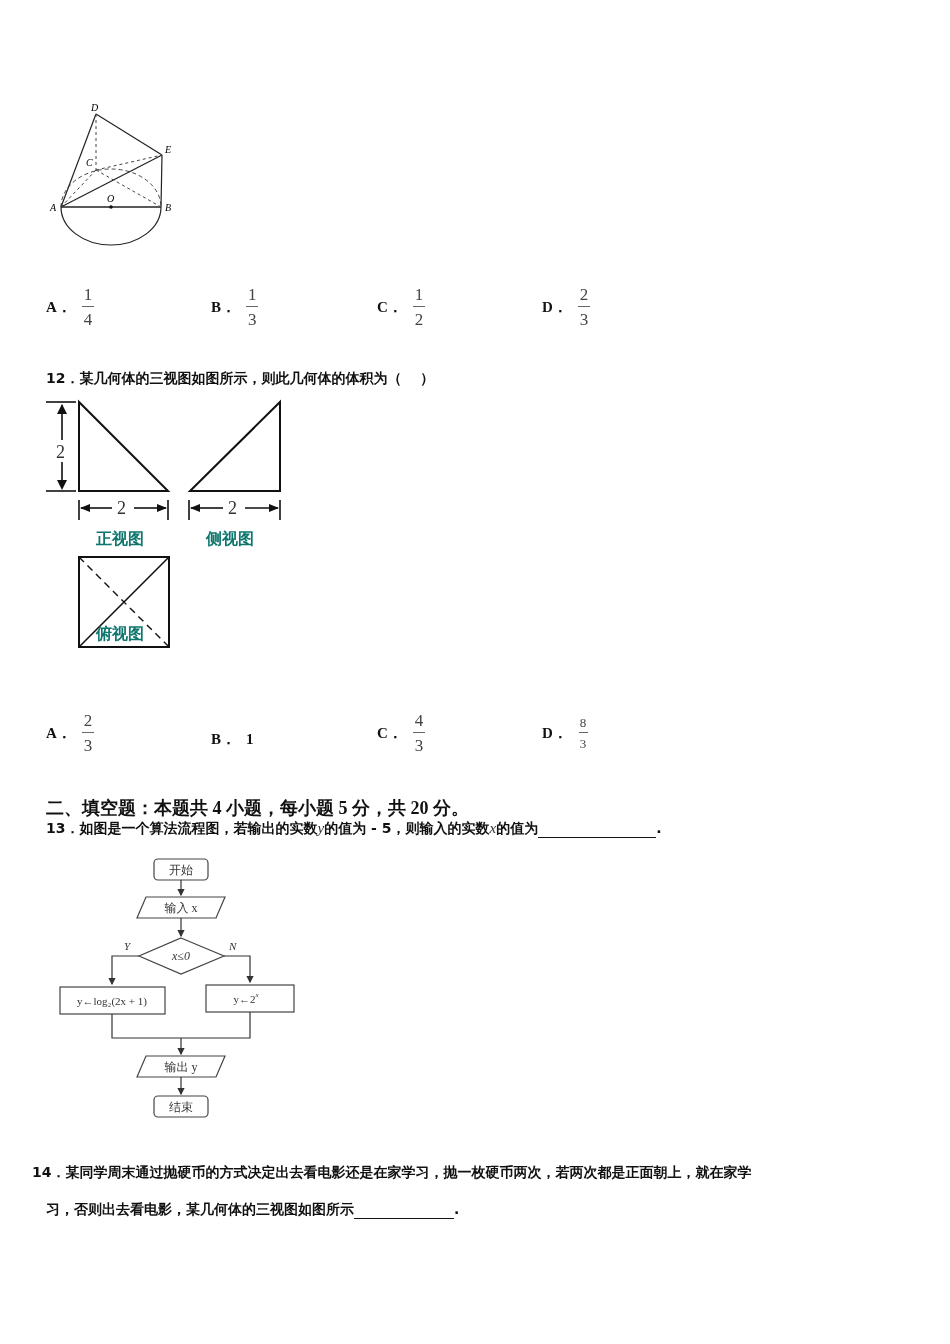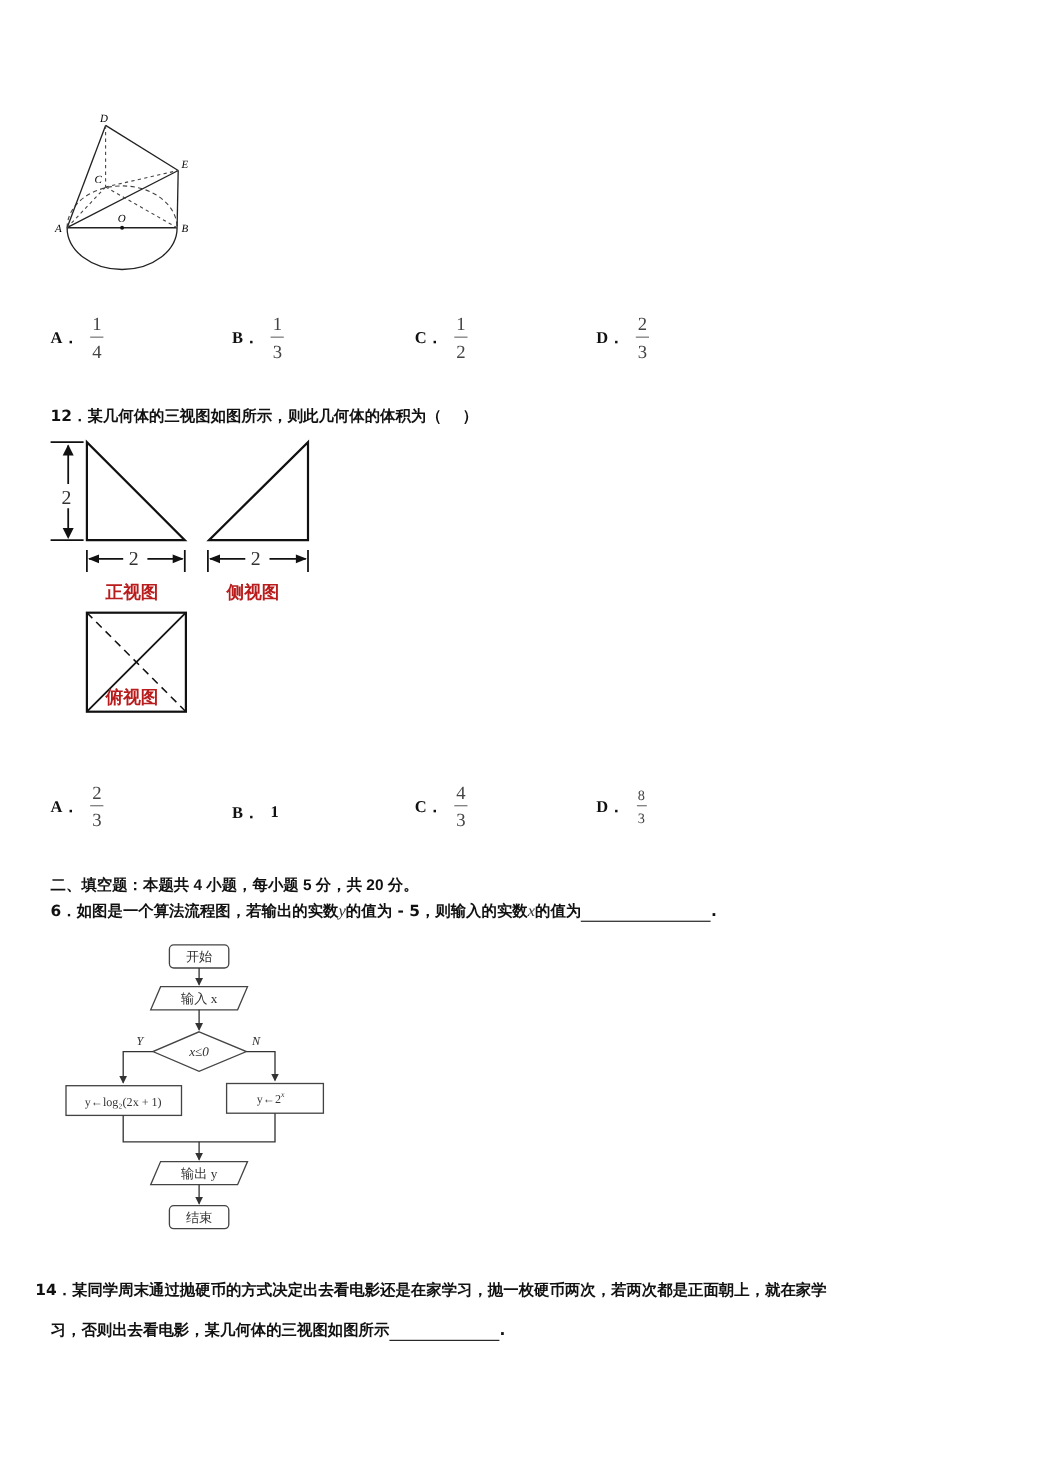--- a/index.html
+++ b/index.html
@@ -11,22 +11,22 @@
   .opt-label { font-family:"Liberation Serif", "DejaVu Serif", serif; font-weight:bold; font-size:15px; margin-right:10px; }
   .frac { display:inline-flex; flex-direction:column; align-items:center; font-family:"Liberation Serif", "DejaVu Serif", serif; font-size:17px; color:#444; line-height:1; }
   .frac .num { padding:0 2px 3px 2px; }
   .frac .bar { width:12px; border-top:1px solid #666; }
   .frac .den { padding-top:4px; }
   .frac.small { font-size:13px; }
   .frac.small .bar { width:9px; }
   .plain { font-family:"Liberation Serif", "DejaVu Serif", serif; font-weight:bold; font-size:15px; }
   .blank { display:inline-block; border-bottom:1px solid #111; vertical-align:bottom; }
   .var { font-family:"Liberation Serif", "DejaVu Serif", serif; font-style:italic; font-weight:normal; color:#333; font-size:15px; }
-  .section-title { font-family:Liberation Sans, sans-serif; font-size:14px; font-weight:bold; }
-  .caption { font-family:Liberation Serif, serif; font-size:16px; font-weight:bold; color:#b91c1c; }
+  .section-title { font-family:Liberation Serif, serif; font-size:18px; font-weight:bold; }
+  .caption { font-family:Liberation Serif, serif; font-size:16px; font-weight:bold; color:#0f766e; }
   svg text { font-family:"Liberation Serif", "DejaVu Serif", serif; }
 </style>
 </head>
 <body>
 
 <svg class="abs" style="left:40px;top:95px" width="160" height="155" viewBox="40 95 160 155">
 
   <path d="M61 207 A50 38 0 0 0 161 207" fill="none" stroke="#222" stroke-width="1.2"></path>
 
   <path d="M61 207 A50 38 0 0 1 161 207" fill="none" stroke="#444" stroke-width="1" stroke-dasharray="4,3"></path>
@@ -151,21 +151,21 @@
   <span class="frac small">
       <span class="num">8</span>
       <span class="bar"></span>
       <span class="den">3</span>
     </span>
 </div>
 
 <div class="abs section-title" style="left:46px;top:796px">二、填空题：本题共 4 小题，每小题 5 分，共 20 分。</div>
 
 <div class="abs q" style="left:46px;top:820px">
-  <span>6．如图是一个算法流程图，若输出的实数</span><span class="var">y</span><span>的值为 - 5，则输入的实数</span><span class="var">x</span><span>的值为</span><span class="blank" style="width:118px;height:14px"></span><span>.</span>
+  <span>13．如图是一个算法流程图，若输出的实数</span><span class="var">y</span><span>的值为 - 5，则输入的实数</span><span class="var">x</span><span>的值为</span><span class="blank" style="width:118px;height:14px"></span><span>.</span>
 </div>
 
 <svg class="abs" style="left:50px;top:850px" width="260" height="280" viewBox="50 850 260 280">
   <defs>
     <marker id="arr" markerWidth="6" markerHeight="6" refX="5" refY="3" orient="auto">
       <path d="M0,0 L6,3 L0,6 Z" fill="#333"></path>
     </marker>
   </defs>
 
   <rect x="154" y="859" width="54" height="21" rx="4" fill="none" stroke="#444" stroke-width="1.2"></rect>

